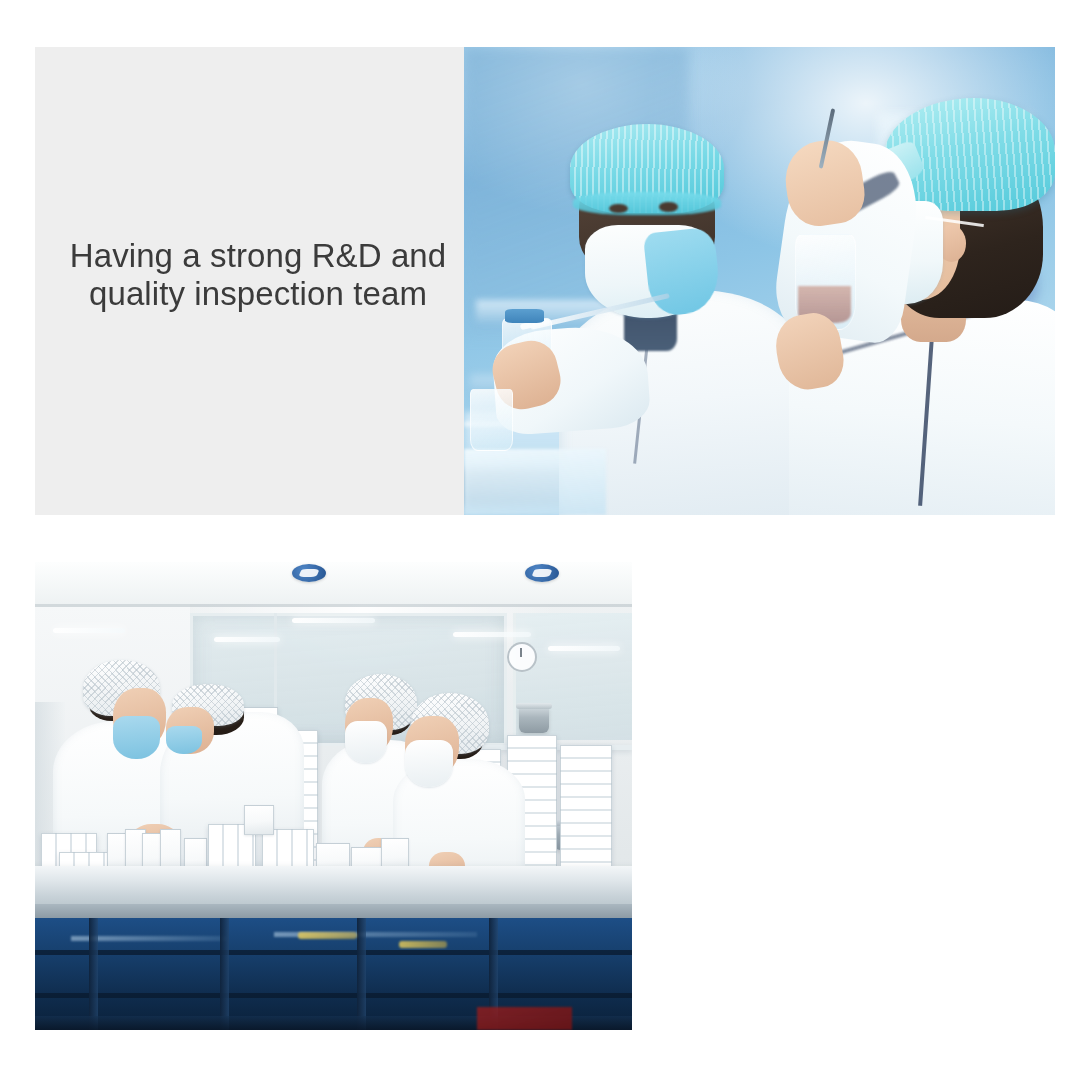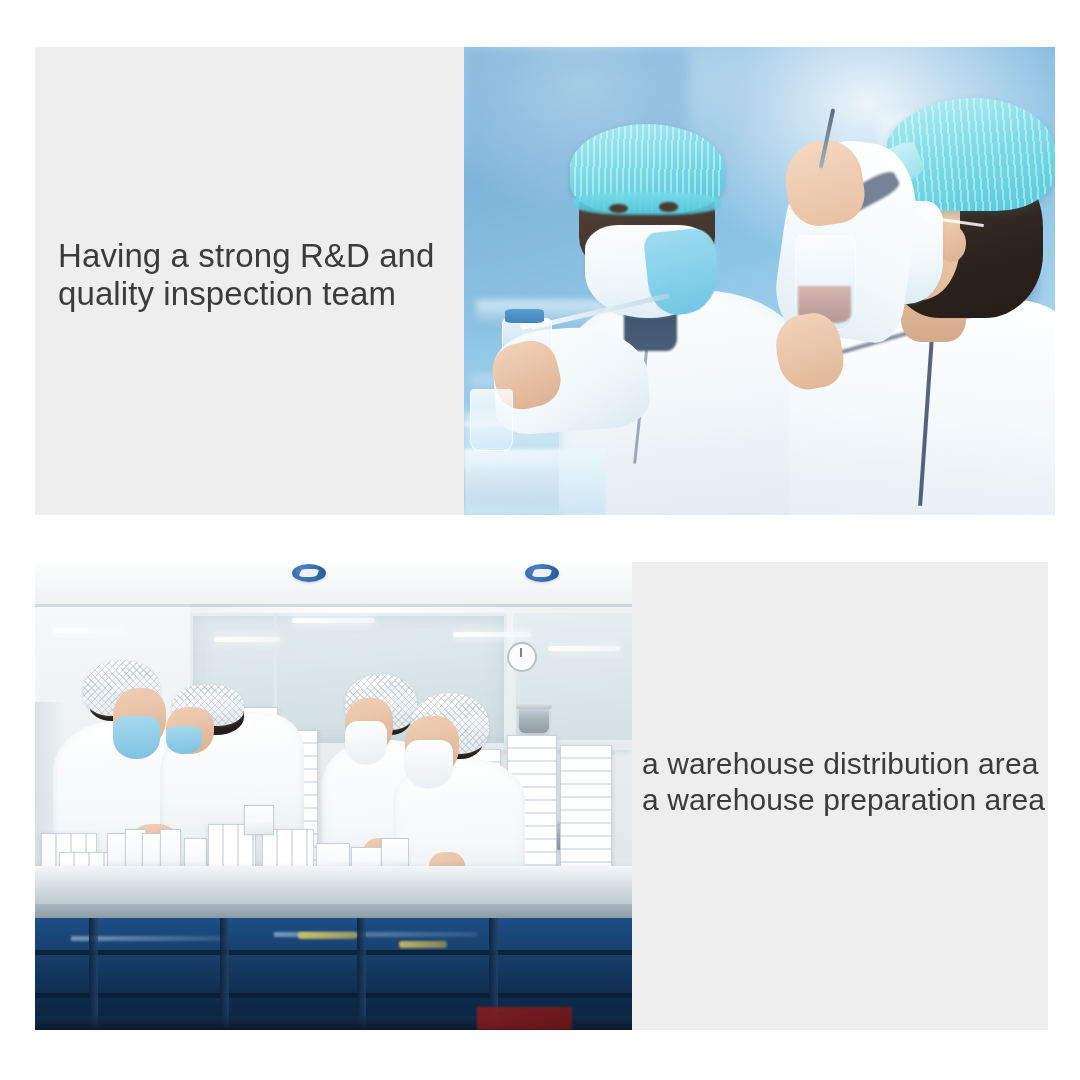--- a/index.html
+++ b/index.html
@@ -12,20 +12,21 @@
   }
   body {
     font-family: "Liberation Sans", sans-serif;
     -webkit-font-smoothing: antialiased;
   }
   .page {
     position: relative;
     width: 1080px;
     height: 1080px;
     background: #ffffff;
+    text-align: center;
   }
 
   
   .section-top {
     position: absolute;
     left: 35px;
     top: 47px;
     width: 1020px;
     height: 468px;
     display: flex;
@@ -841,19 +842,15 @@
         <div class="wh-leg" style="left:31%; top:76%; height:24%;"></div>
         <div class="wh-leg" style="left:54%; top:76%; height:24%;"></div>
         <div class="wh-leg" style="left:76%; top:76%; height:24%;"></div>
         <div class="wh-tape" style="left:44%; top:79%; width:10%;"></div>
         <div class="wh-tape" style="left:61%; top:81%; width:8%;"></div>
         <div class="wh-floor-line"></div>
         <div class="wh-redfloor" style="left:74%; top:95%; width:16%; height:5%;"></div>
       </div>
     </div>
 
-    <div class="caption-panel-bottom">
-      <div class="caption-text-bottom">a warehouse distribution area
-a warehouse preparation area</div>
-    </div>
   </div>
 
 </div>
 
 </body></html>

